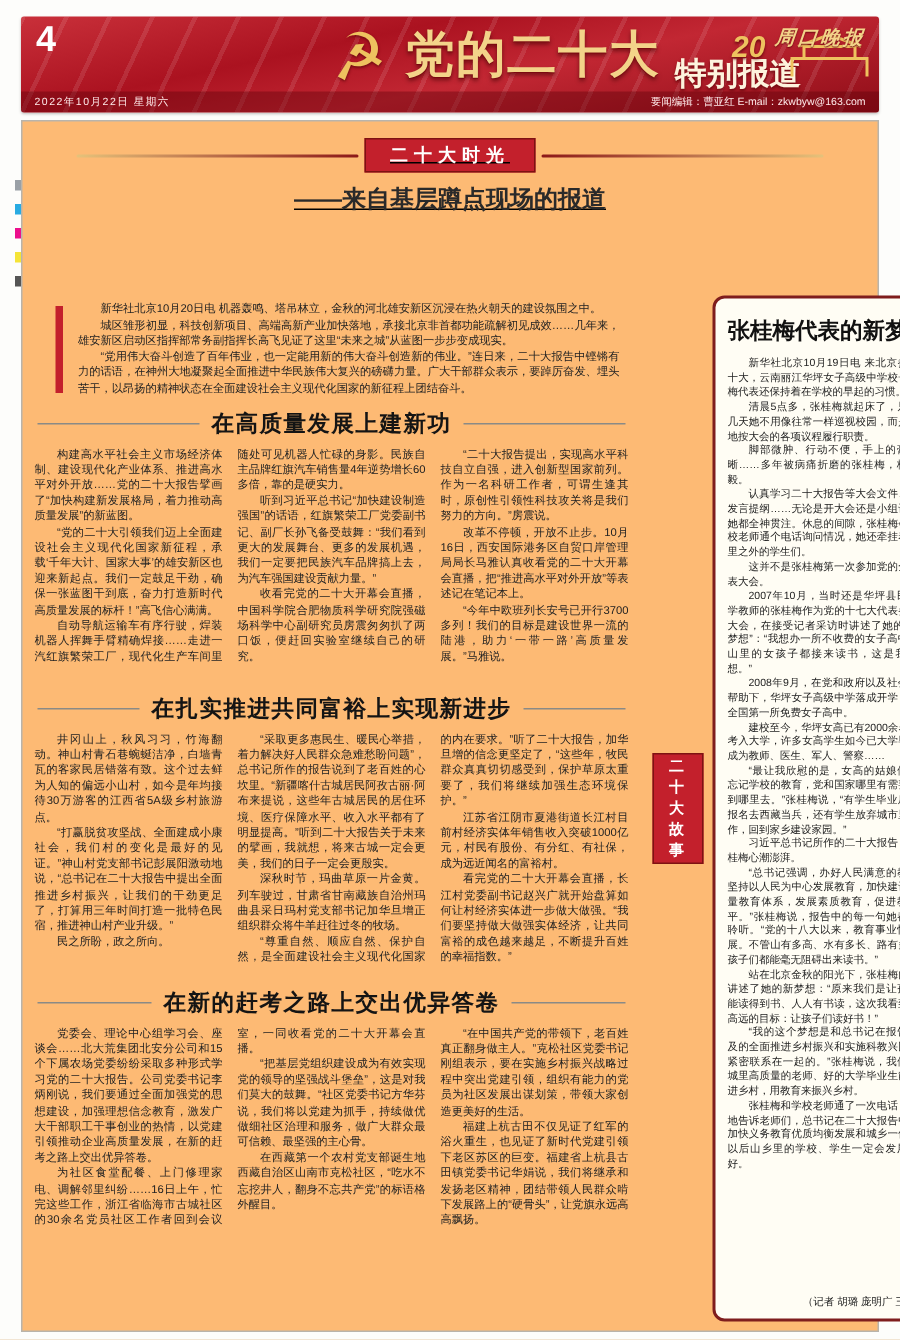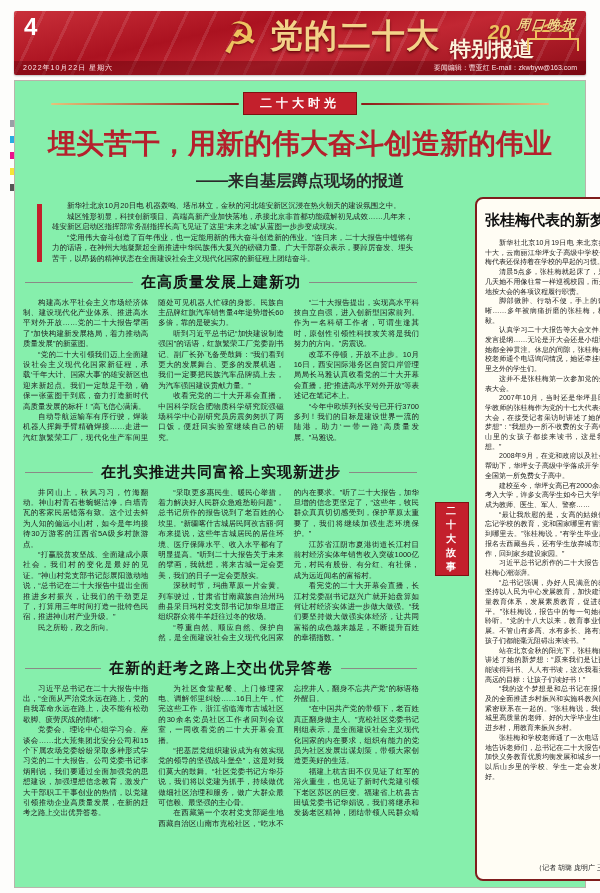--- a/index.html
+++ b/index.html
@@ -22,21 +22,21 @@
   .masthead{position:absolute;right:9px;top:5px;font-size:13px;font-weight:bold;font-style:italic;
     color:#f3d389;text-shadow:0 1px 1px #6e0a10;letter-spacing:2px;transform:skewX(-6deg);}
   .banner-date{position:absolute;left:9px;bottom:2px;font-size:7px;color:#ffeaea;letter-spacing:1px;}
   .banner-contact{position:absolute;right:9px;bottom:2px;font-size:7px;color:#ffeaea;}
 
   
   .regmarks{position:absolute;left:10px;top:120px;display:flex;flex-direction:column;gap:9px;}
   .regmarks span{width:7px;height:7px;display:block;}
 
   
-  .frame{position:absolute;left:14px;top:80px;width:570px;height:806px;border:1px solid #b9b4ab;background:#86efac;}
+  .frame{position:absolute;left:14px;top:80px;width:570px;height:806px;border:1px solid #b9b4ab;background:#fdba74;text-decoration:underline;}
 
   .tagrow{display:flex;align-items:center;margin:11px 36px 0;}
   .tagrow .rule{flex:1;height:2px;background:linear-gradient(to right,#e6c27a,#8c1818);border-radius:2px;}
   .tagrow .rule.rev{background:linear-gradient(to left,#e6c27a,#8c1818);}
   .tagbox{background:#c3202c;border:1px solid #7e1212;color:#fff;font-size:12px;font-weight:bold;
     letter-spacing:4px;padding:2px 16px;margin:0 4px;}
 
   .headline{margin:10px 6px 0;text-align:center;color:#b5202c;font-size:28px;font-weight:bold;
     font-family:"Liberation Serif",serif;letter-spacing:0;white-space:nowrap;}
   .subheadline{margin-top:8px;text-align:center;color:#2a2a2a;font-size:16px;font-weight:bold;}
@@ -105,21 +105,20 @@
   </div>
 
   <div class="frame">
 
     <div class="tagrow">
       <div class="rule"></div>
       <div class="tagbox">二十大时光</div>
       <div class="rule rev"></div>
     </div>
 
-    <div class="headline">埋头苦干，用新的伟大奋斗创造新的伟业</div>
     <div class="subheadline">——来自基层蹲点现场的报道</div>
 
     <div class="content">
 
       <div class="main">
 
         <div class="lede">
           <div class="lede-bar"></div>
           <div class="lede-text">
               <p>新华社北京10月20日电 机器轰鸣、塔吊林立，金秋的河北雄安新区沉浸在热火朝天的建设氛围之中。</p>
@@ -159,26 +158,25 @@
             <p>江苏省江阴市夏港街道长江村目前村经济实体年销售收入突破1000亿元，村民有股份、有分红、有社保，成为远近闻名的富裕村。</p>
             <p>看完党的二十大开幕会直播，长江村党委副书记赵兴广就开始盘算如何让村经济实体进一步做大做强。“我们要坚持做大做强实体经济，让共同富裕的成色越来越足，不断提升百姓的幸福指数。”</p>
           </div>
 
         <div class="section-head">
           <div class="rule"></div>
           <div class="section-title">在新的赶考之路上交出优异答卷</div>
           <div class="rule"></div>
         </div>
         <div class="cols s3">
-            <p>习近平总书记在二十大报告中指出，“全面从严治党永远在路上，党的自我革命永远在路上，决不能有松劲歇脚、疲劳厌战的情绪”。</p>
             <p>党委会、理论中心组学习会、座谈会……北大荒集团北安分公司和15个下属农场党委纷纷采取多种形式学习党的二十大报告。公司党委书记李炳刚说，我们要通过全面加强党的思想建设，加强理想信念教育，激发广大干部职工干事创业的热情，以党建引领推动企业高质量发展，在新的赶考之路上交出优异答卷。</p>
             <p>为社区食堂配餐、上门修理家电、调解邻里纠纷……16日上午，忙完这些工作，浙江省临海市古城社区的30余名党员社区工作者回到会议室，一同收看党的二十大开幕会直播。</p>
             <p>“把基层党组织建设成为有效实现党的领导的坚强战斗堡垒”，这是对我们莫大的鼓舞。“社区党委书记方华芬说，我们将以党建为抓手，持续做优做细社区治理和服务，做广大群众最可信赖、最坚强的主心骨。</p>
             <p>在西藏第一个农村党支部诞生地西藏自治区山南市克松社区，“吃水不忘挖井人，翻身不忘共产党”的标语格外醒目。</p>
-            <p>“在中国共产党的带领下，老百姓真正翻身做主人。”克松社区党委书记刚组表示，是全面建设社会主义现代化国家的内在要求，组织有能力的党员为社区发展出谋划策，带领大家创造更美好的生活。</p>
+            <p>“在中国共产党的带领下，老百姓真正翻身做主人。”克松社区党委书记刚组表示，要在实施乡村振兴战略过程中突出党建引领，组织有能力的党员为社区发展出谋划策，带领大家创造更美好的生活。</p>
             <p>福建上杭古田不仅见证了红军的浴火重生，也见证了新时代党建引领下老区苏区的巨变。福建省上杭县古田镇党委书记华娟说，我们将继承和发扬老区精神，团结带领人民群众啃下发展路上的“硬骨头”，让党旗永远高高飘扬。</p>
           </div>
       </div>
 
       <div class="sidebar">
         <div class="sb-tagrow">
           <div class="rule"></div>
           <div class="sb-tagbox">二十大故事</div>
           <div class="rule"></div>
         </div>

